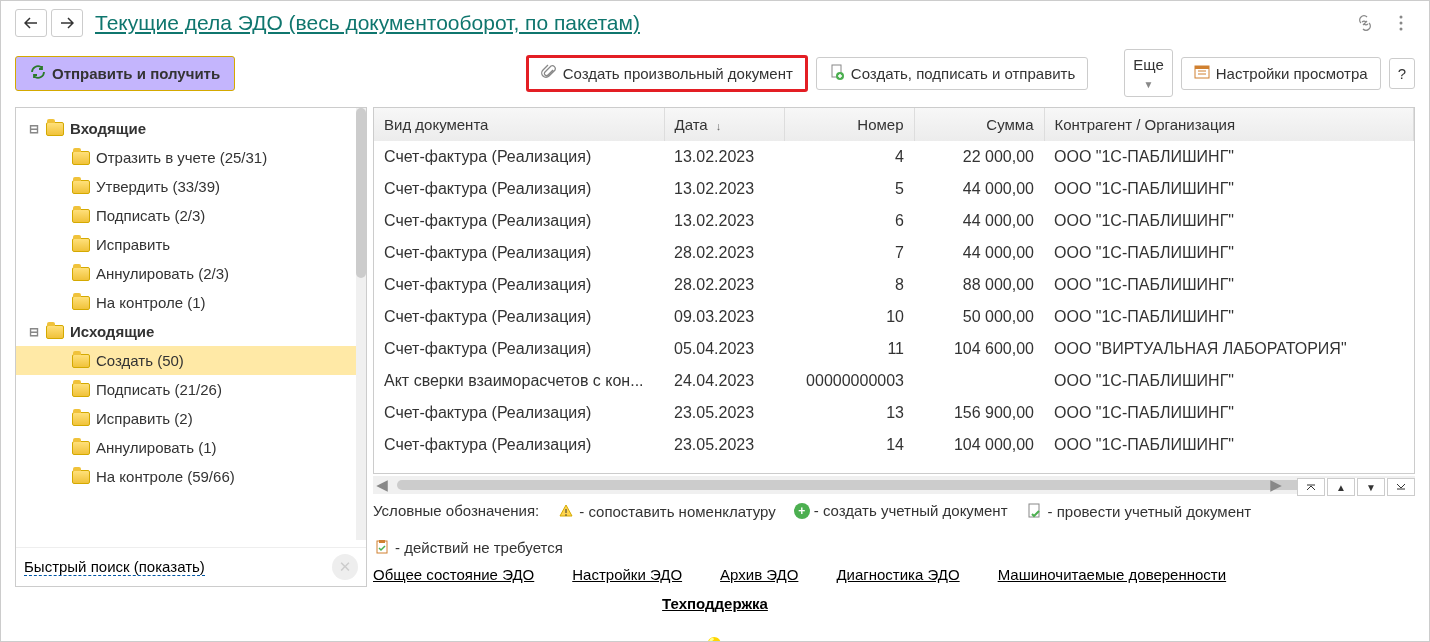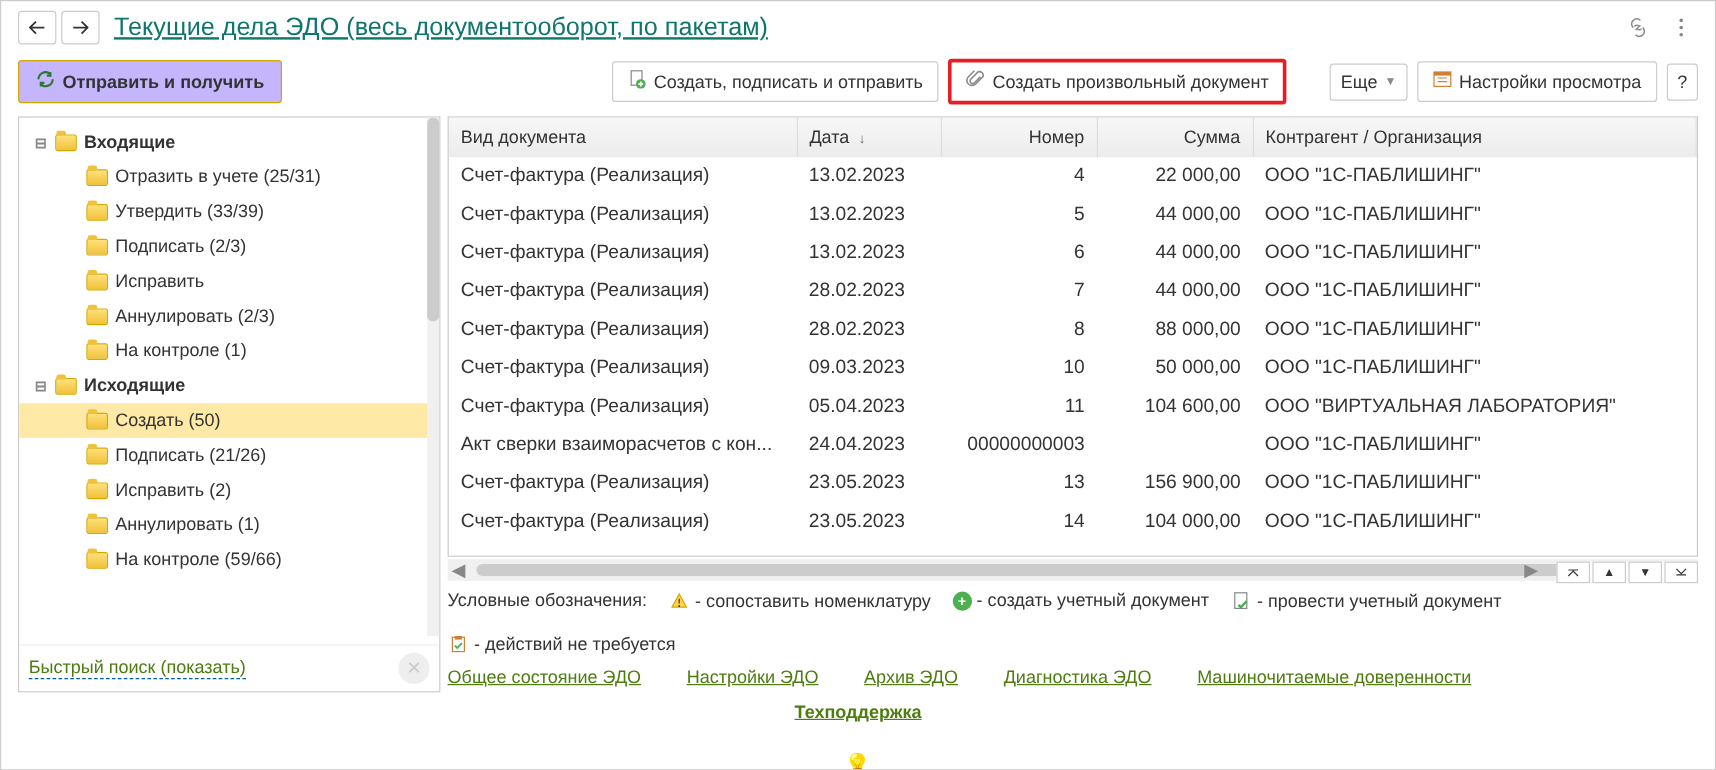--- a/index.html
+++ b/index.html
@@ -8,34 +8,34 @@
 .nav-btns { display: flex; gap: 4px; }
 .nav-btn { width: 32px; height: 28px; border: 1px solid #ccc; border-radius: 3px; background: #fff; display: flex; align-items: center; justify-content: center; cursor: pointer; }
 .page-title { font-size: 21px; color: #0f766e; flex: 1; text-decoration: underline; }
 .header-right { display: flex; gap: 8px; align-items: center; }
 .icon-btn { width: 28px; height: 28px; border: 1px solid #ccc; border-radius: 3px; background: #fff; display: flex; align-items: center; justify-content: center; cursor: pointer; }
 .icon-btn.bare { border: none; }
 .toolbar { display: flex; align-items: center; padding: 4px 14px 10px; gap: 8px; }
 .btn { border: 1px solid #ccc; border-radius: 3px; background: #fff; padding: 6px 12px; font-size: 15px; cursor: pointer; display: flex; align-items: center; gap: 6px; }
 .btn.primary { background: #c4b5fd; border-color: #d4a900; font-weight: bold; padding: 7px 14px; }
 .btn.highlight { border: 3px solid #e31e24; }
-.btn.small { padding: 6px 8px; }
+.btn.small { padding: 6px 8px; flex-direction: column; }
 .toolbar-spacer { flex: 1; }
 .content { display: flex; height: 480px; padding: 0 14px; gap: 6px; }
 .sidebar { width: 352px; border: 1px solid #ccc; position: relative; }
 .tree { overflow-y: auto; height: 432px; padding: 6px 0; }
 .tree-item { display: flex; align-items: center; gap: 6px; padding: 6px 8px; cursor: pointer; }
 .tree-item.level0 { padding-left: 12px; font-weight: bold; }
 .tree-item.level1 { padding-left: 56px; }
 .tree-item.selected { background: #ffe9a6; }
 .expander { width: 12px; height: 12px; display: flex; align-items: center; justify-content: center; font-size: 12px; color: #888; }
 .folder-icon { width: 18px; height: 14px; background: linear-gradient(#ffe07a, #f0c23a); border: 1px solid #d4a900; border-radius: 2px; position: relative; }
 .folder-icon::before { content: ''; position: absolute; top: -4px; left: 0; width: 8px; height: 4px; background: #f0c23a; border-radius: 2px 2px 0 0; }
 .sidebar-footer { position: absolute; bottom: 0; left: 0; right: 0; padding: 6px 8px; display: flex; align-items: center; justify-content: space-between; border-top: 1px solid #eee; }
-.link { color: #4d7c0f; text-decoration: underline; cursor: pointer; }
+.link { color: #000000; text-decoration: underline; cursor: pointer; }
 .link.dashed { text-decoration: none; border-bottom: 1px dashed #0058a8; }
 .close-circle { width: 26px; height: 26px; border-radius: 50%; background: #eee; display: flex; align-items: center; justify-content: center; color: #ccc; cursor: pointer; }
 .scrollbar-v { position: absolute; right: 0; top: 0; width: 10px; height: 432px; background: #f0f0f0; }
 .scrollbar-v-thumb { position: absolute; right: 0; top: 0; width: 10px; height: 170px; background: #ccc; border-radius: 5px; }
 .main { flex: 1; display: flex; flex-direction: column; }
 .table-wrap { flex: 1; border: 1px solid #ccc; overflow: hidden; position: relative; }
 table { width: 100%; border-collapse: collapse; }
 thead { background: linear-gradient(#f7f7f7, #ececec); }
 th { text-align: left; padding: 8px 10px; font-weight: normal; border-right: 1px solid #ddd; font-size: 15px; }
 th.num { text-align: right; }
@@ -94,33 +94,33 @@
 </div>
 
 <div class="toolbar">
   <div class="btn primary">
     <span><svg width="16" height="16" viewBox="0 0 16 16">
           <path d="M2 8a6 6 0 019-5l1 1M14 8a6 6 0 01-9 5l-1-1M12 2v3h-3M4 14v-3h3" stroke="#2a7a2a" stroke-width="1.8" fill="none"></path>
         </svg></span>
     <span>Отправить и получить</span>
   </div>
   <div class="toolbar-spacer"></div>
+  <div class="btn highlight">
+    <span><svg width="16" height="16" viewBox="0 0 16 16">
+          <path d="M12 6l-5 5a2 2 0 01-3-3l6-6a3 3 0 014 4l-6 6a4 4 0 01-6-6l5-5" stroke="#888" stroke-width="1.3" fill="none"></path>
+        </svg></span>
+    <span>Создать произвольный документ</span>
+  </div>
   <div class="btn">
     <span><svg width="16" height="16" viewBox="0 0 16 16">
           <rect x="3" y="1" width="9" height="12" stroke="#888" fill="#fff" stroke-width="1"></rect>
           <circle cx="11" cy="12" r="4" fill="#4caf50"></circle>
           <path d="M11 10v4M9 12h4" stroke="#fff" stroke-width="1.5"></path>
         </svg></span>
     <span>Создать, подписать и отправить</span>
-  </div>
-  <div class="btn highlight">
-    <span><svg width="16" height="16" viewBox="0 0 16 16">
-          <path d="M12 6l-5 5a2 2 0 01-3-3l6-6a3 3 0 014 4l-6 6a4 4 0 01-6-6l5-5" stroke="#888" stroke-width="1.3" fill="none"></path>
-        </svg></span>
-    <span>Создать произвольный документ</span>
   </div>
   <div style="width:20px"></div>
   <div class="btn small">
     <span>Еще</span>
     <span style="font-size:10px;color:#888">▼</span>
   </div>
   <div class="btn">
     <span><svg width="16" height="16" viewBox="0 0 16 16">
           <rect x="1" y="2" width="14" height="12" stroke="#d08030" fill="#fff" stroke-width="1"></rect>
           <rect x="1" y="2" width="14" height="3" fill="#d08030"></rect>

